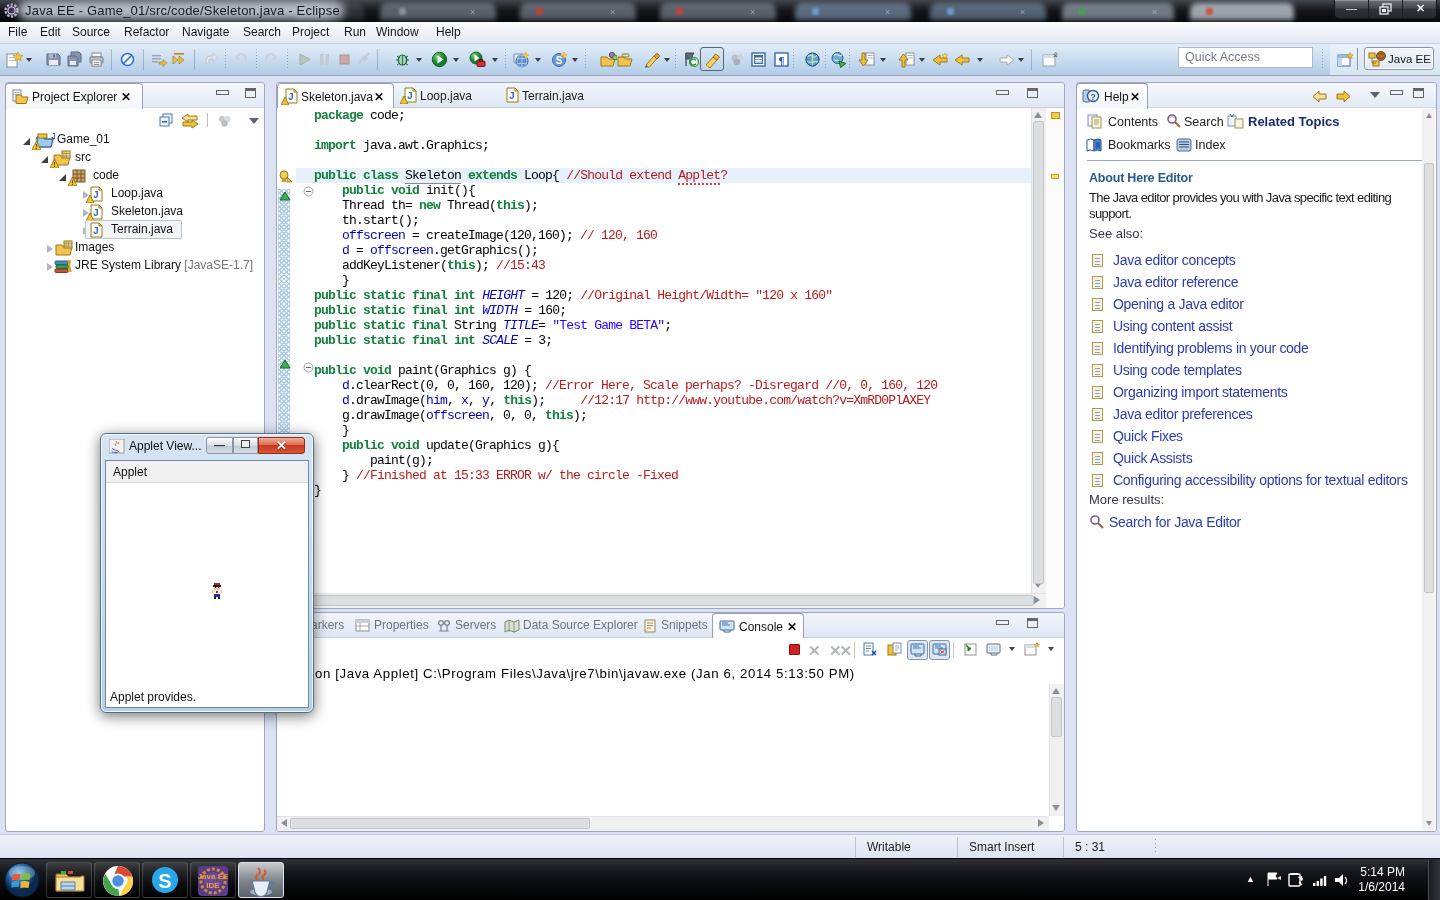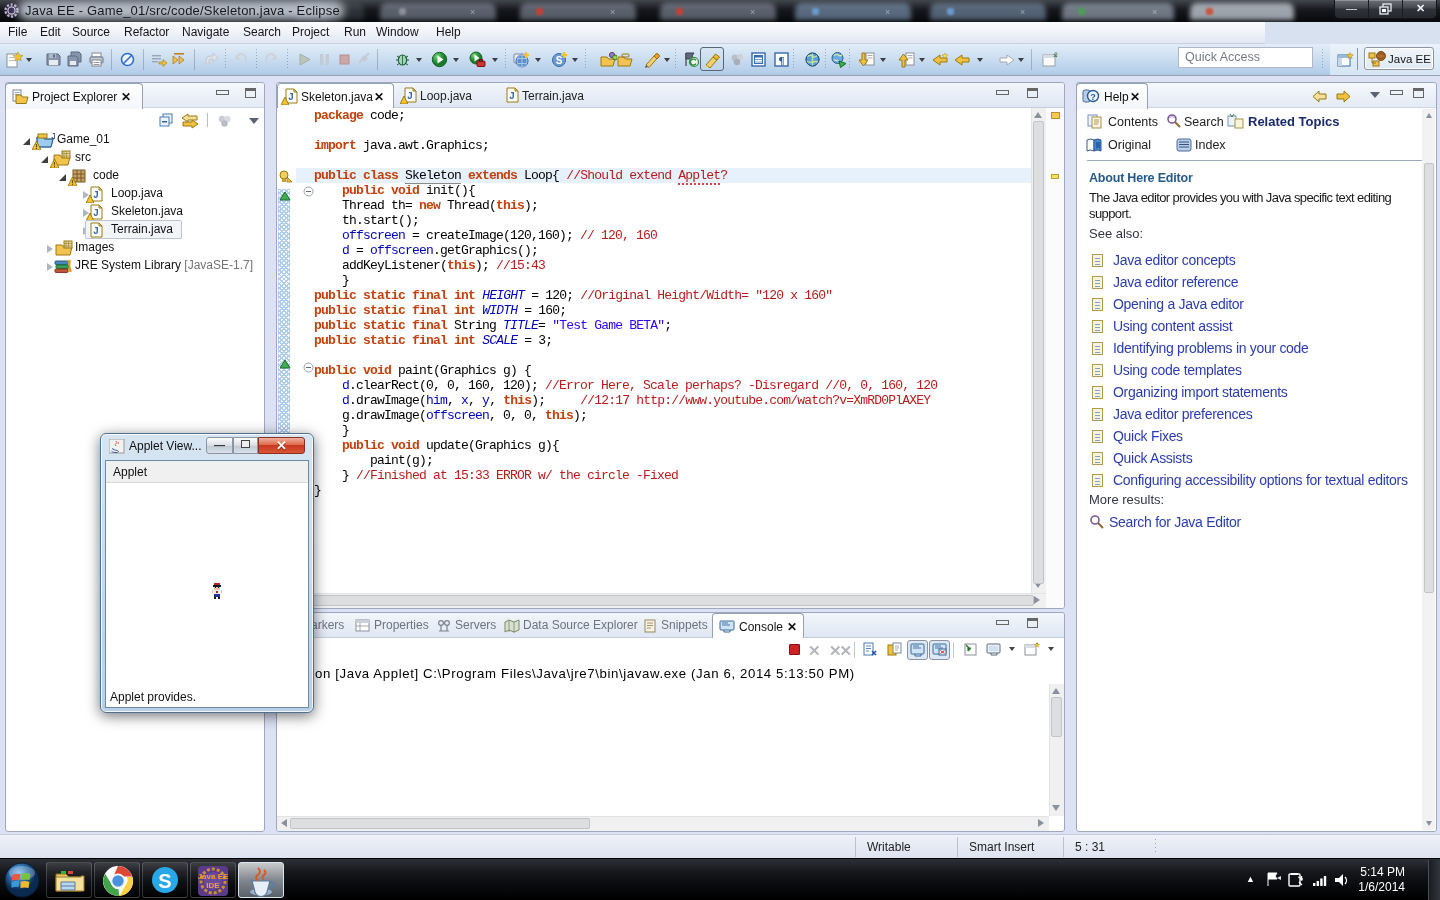--- a/index.html
+++ b/index.html
@@ -6,21 +6,21 @@
 #titlebar{position:absolute;left:0;top:0;width:1440px;height:22px;background:linear-gradient(#42464d,#17181d 45%,#0a0b0e 90%,#08090c);overflow:hidden}
 .blob{position:absolute;top:3px;height:17px;border-radius:7px 7px 0 0;background:rgba(185,200,220,.42);filter:blur(2.5px)}
 .fav{position:absolute;top:8px;width:7px;height:7px;border-radius:2px;filter:blur(1px)}
 .tbx{position:absolute;top:7px;color:rgba(220,230,240,.5);font-size:9px;filter:blur(.7px)}
 #ticon{position:absolute;left:3px;top:2px;width:17px;height:17px}
 #tglow{position:absolute;left:18px;top:1px;width:326px;height:19px;border-radius:10px;background:rgba(218,227,240,.8);filter:blur(4px)}
 #ttext{position:absolute;left:25px;top:3px;font-size:13px;color:#16181d;letter-spacing:0.2px}
 #winbtns{position:absolute;right:3px;top:0;width:103px;height:19px;background:linear-gradient(#6d7077,#43464c 45%,#303339 50%,#26282e);border:1px solid #14151a;border-top:none;border-radius:0 0 5px 5px;box-shadow:inset 0 1px 0 rgba(255,255,255,.25)}
 .wb{position:absolute;top:0;height:19px;border-right:1px solid #1b1c22;color:#eceff4;text-align:center;font-size:11px;line-height:17px}
 
-#menubar{position:absolute;left:0;top:22px;width:1265px;height:22px;background:linear-gradient(#fbfcfe,#eef1f8 55%,#e3e8f3);border-bottom:1px solid #c9cfdd}
+#menubar{position:absolute;left:0;top:22px;width:1440px;height:22px;background:linear-gradient(#fbfcfe,#eef1f8 55%,#e3e8f3);border-bottom:1px solid #c9cfdd}
 #menubar span{position:absolute;top:3px;font-size:12px;color:#15151a}
 
 #toolbar{position:absolute;left:0;top:44px;width:1440px;height:32px;background:linear-gradient(#e2edf9,#cfe0f1 40%,#b3cde9 95%,#a8c4e2);border-bottom:1px solid #9aa2ae}
 .ti{position:absolute;top:7px;width:17px;height:17px}
 .ti svg{position:absolute;left:0;top:0}
 .dd{position:absolute;top:14px;width:0;height:0;border-left:3.5px solid transparent;border-right:3.5px solid transparent;border-top:4px solid #3a3f48}
 .tsep{position:absolute;top:5px;width:1px;height:21px;background:rgba(90,100,120,.35)}
 .tsepd{position:absolute;top:5px;width:1px;height:21px;background-image:linear-gradient(rgba(90,100,120,.45) 1px,transparent 1px);background-size:1px 3px}
 #qa{position:absolute;left:1178px;top:3px;width:135px;height:21px;background:#fff;border:1px solid #b0b8c8;font-size:12.5px;color:#757b85;padding:2px 0 0 6px}
 #persp{position:absolute;left:1364px;top:3px;width:70px;height:23px;background:linear-gradient(#f2f6fb,#dfe9f4);border:1px solid #8d949f;border-radius:3px;box-shadow:inset 0 0 0 1px #fff}
@@ -32,21 +32,21 @@
 .vtab{position:absolute;top:0;height:26px;background:linear-gradient(#fefefe,#f4f7fb);border:1px solid #97a1b4;border-bottom:none;border-radius:4px 4px 0 0}
 .vtab .lbl{position:absolute;top:6px;font-size:12px;color:#111;white-space:nowrap}
 .xx{color:#8a8f98;font-size:11px;font-weight:bold}
 
 .trow{position:absolute;left:0;height:18px;font-size:12px;color:#111;white-space:nowrap}
 .tarrow{position:absolute;top:5px;width:0;height:0}
 .exp{width:0;height:0;border-left:7px solid transparent;border-bottom:7px solid #3f3f3f}
 .col{width:0;height:0;border-top:4px solid transparent;border-bottom:4px solid transparent;border-left:6px solid #b0b6c0}
 .etab{position:absolute;top:0;height:25px;border-radius:4px 4px 0 0}
 pre.code{position:absolute;font-family:"Liberation Mono",monospace;font-size:13px;line-height:15px;color:#000;white-space:pre;letter-spacing:-0.8px}
-.k{color:#c2410c;font-weight:bold}
+.k{color:#15803d;font-weight:bold}
 .c{color:#b91c1c}
 .f{color:#0000c0}
 .sf{color:#0000c0;font-style:italic}
 .st{color:#2a00ff}
 
 .sbv{position:absolute;background:#f0f0f0;border-left:1px solid #e3e3e3}
 .sbh{position:absolute;background:#f0f0f0;border-top:1px solid #e3e3e3}
 .sbt{position:absolute;background:#dcdee0;border:1px solid #c2c4c8;border-radius:2px}
 .sbarrow{position:absolute;width:0;height:0}
 
@@ -787,21 +787,21 @@
           <rect x="1" y="2" width="8" height="10" fill="#eef4fb" stroke="#7a92b8"></rect>
           <rect x="8" y="5" width="8" height="9" fill="#f8f4e0" stroke="#a8924a"></rect>
           <path d="M3 0 l2 3 M7 0 l-2 3" stroke="#3a7a3a" stroke-width="1"></path>
         </svg>
     <span style="position:absolute;left:171px;top:5px;font-size:13px;font-weight:bold;color:#1a2a6a">Related Topics</span>
     <svg width="17" height="16" style="position:absolute;left:9px;top:28px">
           <path d="M1 3 q4-2 7 0 v11 q-3-2-7 0z" fill="#fff" stroke="#3a5a8a"></path>
           <path d="M8 3 q4-2 7 0 v11 q-3-2-7 0z" fill="#4a86c8" stroke="#2a5a9a"></path>
           <path d="M10 5 v7 l2-1.5 2 1.5 V5z" fill="#2a62aa"></path>
         </svg>
-    <span style="position:absolute;left:31px;top:29px;font-size:12.5px;color:#222">Original</span>
+    <span style="position:absolute;left:31px;top:29px;font-size:12.5px;color:#222">Bookmarks</span>
     <svg width="16" height="14" style="position:absolute;left:99px;top:29px">
           <rect x="1" y="1" width="14" height="12" rx="2" fill="#b8cfe6" stroke="#4a6a9a"></rect>
           <path d="M3 4 h10 M3 6.5 h10 M3 9 h10" stroke="#33507a" stroke-width="1"></path>
         </svg>
     <span style="position:absolute;left:118px;top:29px;font-size:12.5px;color:#222">Index</span>
     <div style="position:absolute;left:10px;top:51px;right:12px;height:1px;background:#9aa8c0"></div>
 
     <div style="position:absolute;left:12px;top:62px;font-size:12.5px;font-weight:bold;color:#255a8a;letter-spacing:-0.2px">About Here Editor</div>
     <div style="position:absolute;left:12px;top:81px;font-size:13px;letter-spacing:-0.6px;color:#1a1a1a;white-space:nowrap">The Java editor provides you with Java specific text editing</div>
         <div style="position:absolute;left:12px;top:97px;font-size:13px;letter-spacing:-0.6px;color:#1a1a1a">support.</div>

